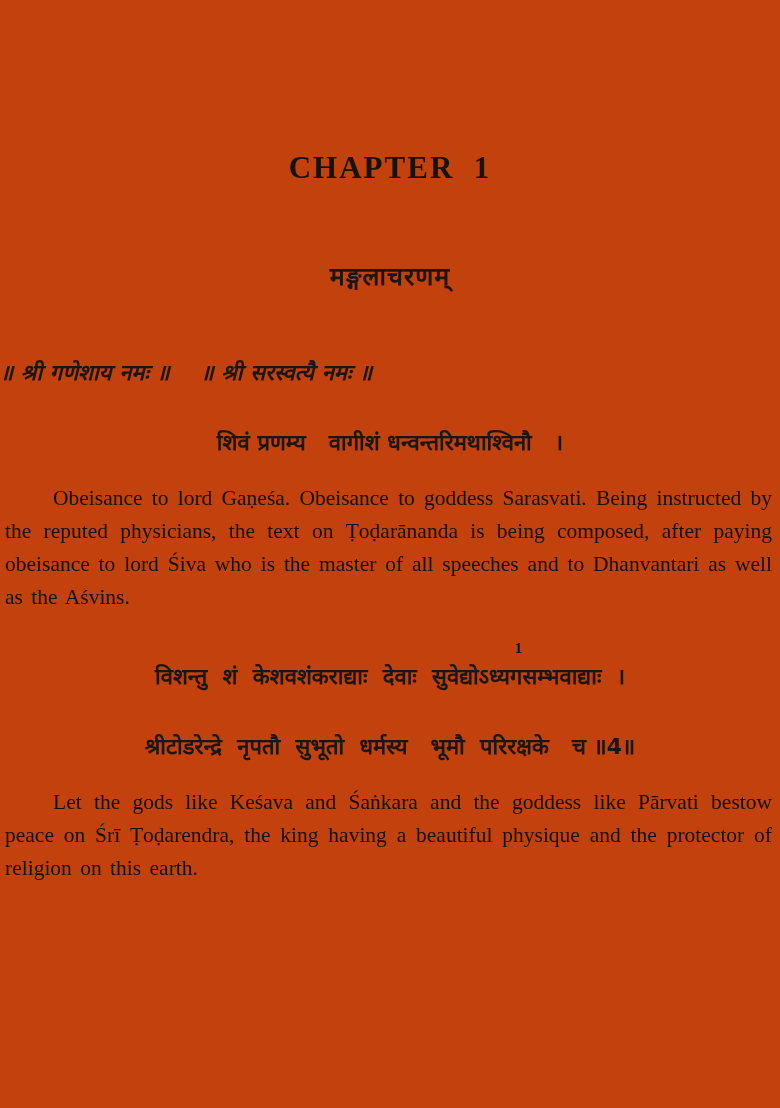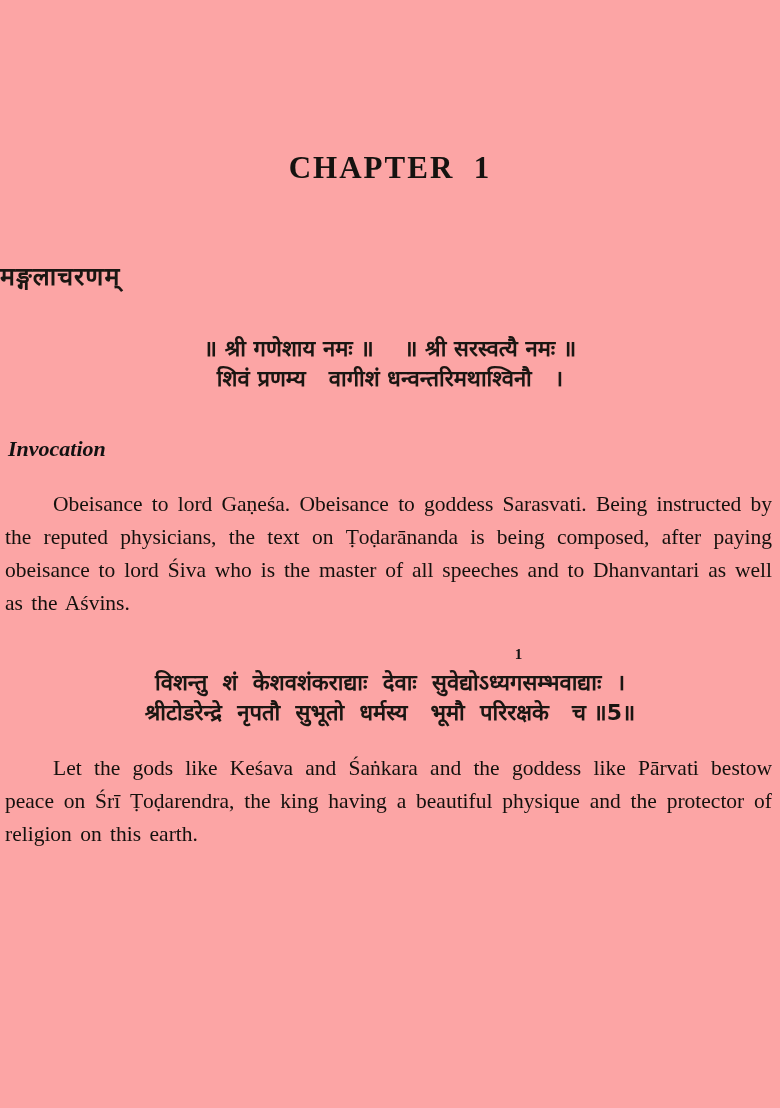--- a/index.html
+++ b/index.html
@@ -5,21 +5,21 @@
   html, body {
     margin: 0;
     padding: 0;
     background: #e8e8e8;
   }
   .page {
     position: relative;
     width: 780px;
     height: 1108px;
     margin: 0 auto;
-    background: #fca5a5;
+    background: #c2410c;
     color: #111;
     font-family: "Liberation Serif", "DejaVu Serif", serif;
     overflow: hidden;
     box-sizing: border-box;
   }
   .chapter-title {
     margin-top: 150px;
     text-align: center;
     font-size: 31px;
     font-weight: bold;
@@ -27,31 +27,33 @@
     white-space: pre-wrap;
     color: #151310;
   }
   .sanskrit {
     font-family: "DejaVu Sans", "Liberation Sans", sans-serif;
     font-weight: bold;
     color: #1a1612;
   }
   .sk-heading {
     margin-top: 72px;
+    text-align: center;
     font-size: 25px;
     letter-spacing: 1px;
     white-space: pre-wrap;
   }
   .sk-salutation {
-    margin-top: 40px;
-    text-align: center;
+    margin-top: 64px;
     font-size: 22px;
     white-space: pre-wrap;
+    font-style: italic;
   }
   .sk-verse {
+    margin-top: 40px;
     text-align: center;
     font-size: 22px;
     white-space: pre-wrap;
   }
   .sk-verse2-wrap {
     position: relative;
     margin-top: 46px;
   }
   .footnote-mark {
     position: absolute;
@@ -86,26 +88,25 @@
 
   <div class="chapter-title">CHAPTER  1</div>
 
   <div class="sanskrit sk-heading">मङ्गलाचरणम्</div>
 
   <div class="sanskrit sk-salutation">॥ श्री गणेशाय नमः ॥    ॥ श्री सरस्वत्यै नमः ॥</div>
 
   <div class="sanskrit sk-verse">शिवं प्रणम्य   वागीशं धन्वन्तरिमथाश्विनौ   ।</div>
 
 
-  <div class="section-label">Invocation</div>
 
   <p class="body-para indent">Obeisance to lord Gaṇeśa.  Obeisance to goddess Sarasvati. Being instructed by the reputed physicians, the text on Ṭoḍarānanda is being composed, after paying obeisance to lord Śiva who is the master of all speeches and to Dhanvantari as well as the Aśvins.</p>
 
   <div class="sk-verse2-wrap">
     <span class="footnote-mark">1</span>
     <div class="sanskrit sk-verse" style="margin-top:12px;">विशन्तु  शं  केशवशंकराद्याः  देवाः  सुवेद्योऽध्यगसम्भवाद्याः  ।</div>
   </div>
 
-  <div class="sanskrit sk-verse">श्रीटोडरेन्द्रे  नृपतौ  सुभूतो  धर्मस्य   भूमौ  परिरक्षके   च ॥5॥</div>
+  <div class="sanskrit sk-verse">श्रीटोडरेन्द्रे  नृपतौ  सुभूतो  धर्मस्य   भूमौ  परिरक्षके   च ॥4॥</div>
 
   <p class="body-para indent">Let the gods like Keśava and Śaṅkara and the goddess like Pārvati bestow peace on Śrī Ṭoḍarendra, the king having a beautiful physique and the protector of religion on this earth.</p>
 
 </div>
 
 </body></html>

